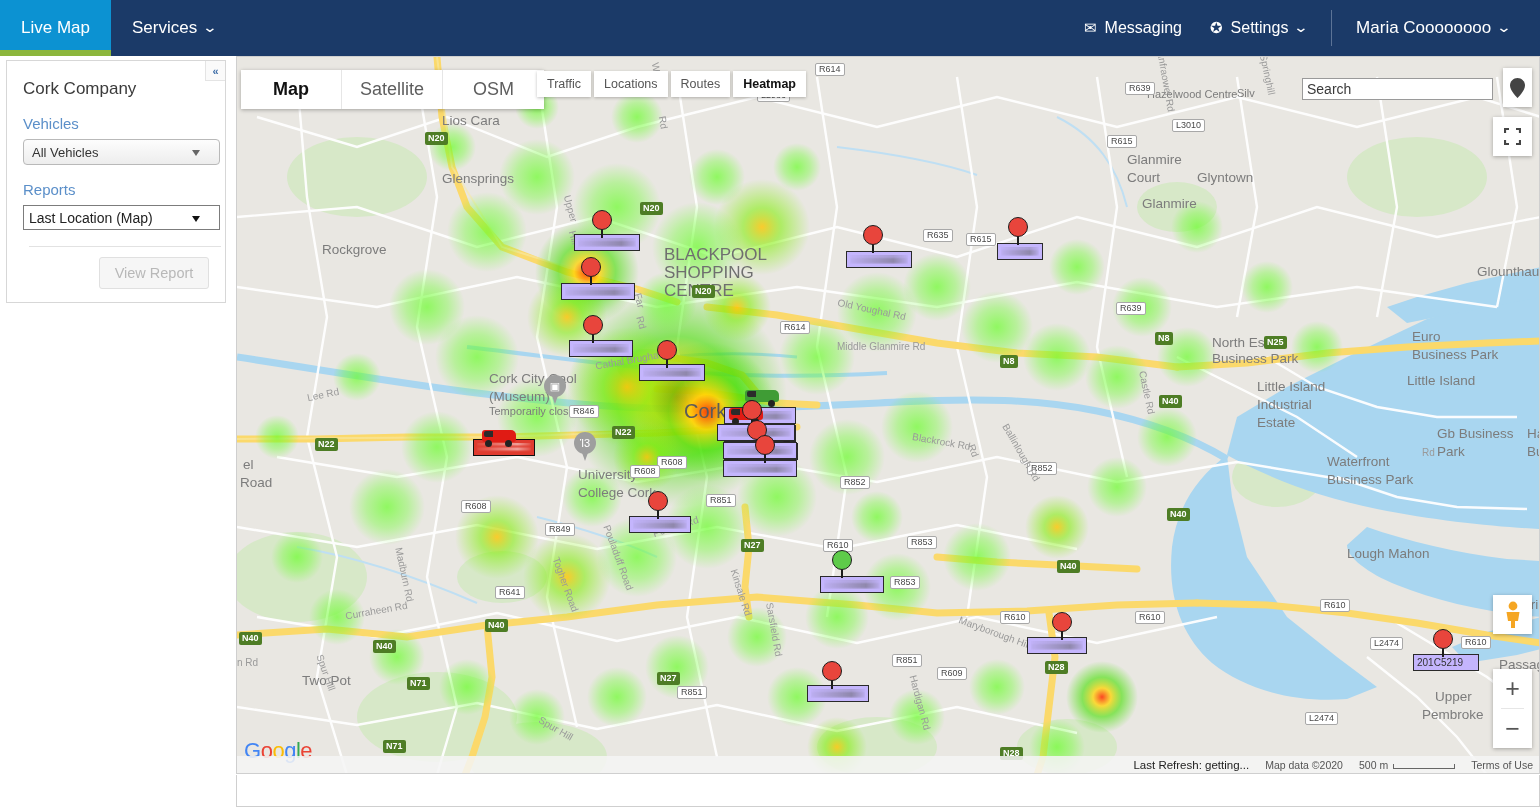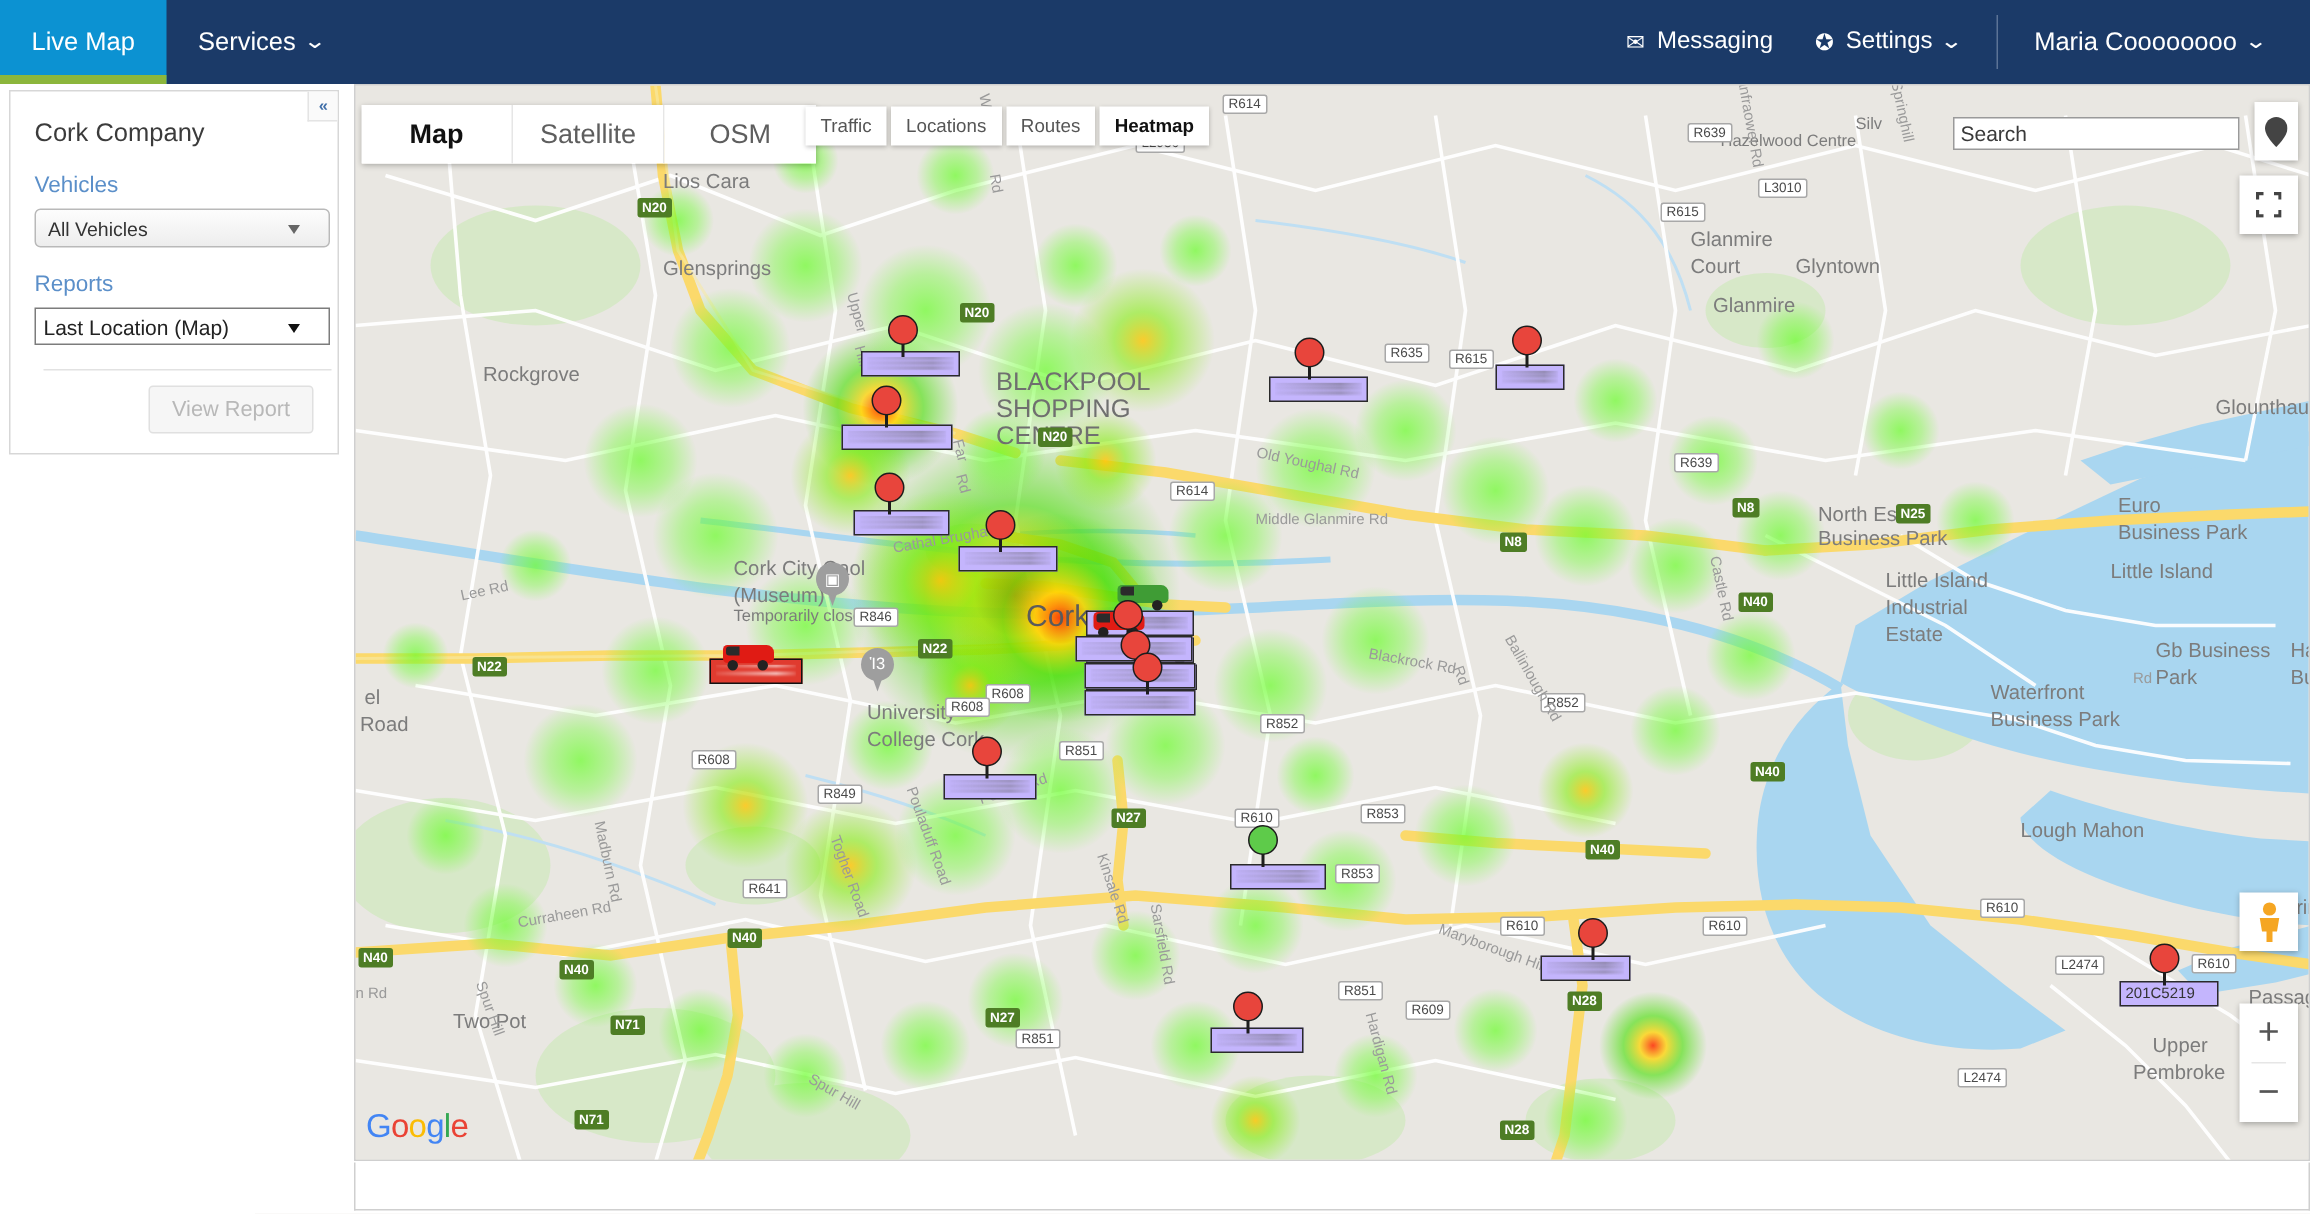--- a/index.html
+++ b/index.html
@@ -608,21 +608,21 @@
           <div class="place sm" style="left: 252px; top: 348px;">Temporarily closed</div>
           <div class="place cork" style="left: 447px; top: 343px;">Cork</div>
           <div class="place" style="left: 341px; top: 410px;">University</div>
           <div class="place" style="left: 341px; top: 428px;">College Cork</div>
           <div class="place" style="left: 65px; top: 616px;">Two Pot</div>
           <div class="place" style="left: 1198px; top: 632px;">Upper</div>
           <div class="place" style="left: 1185px; top: 650px;">Pembroke</div>
           <div class="place" style="left: 1262px; top: 600px;">Passage West</div>
           <div class="place" style="left: 1110px; top: 489px;">Lough Mahon</div>
           <div class="place" style="left: 1275px; top: 540px;">Marino</div>
-          <div class="place sm" style="left: 1000px; top: 20px;">Silv</div>
+          <div class="place sm" style="left: 1000px; top: 30px;">Silv</div>
           <div class="place sm" style="left: 910px; top: 31px;">Hazelwood Centre</div>
           <div class="place" style="left: 6px; top: 400px;">el</div>
           <div class="place" style="left: 3px; top: 418px;">Road</div>
           <div class="shield-w" style="left: 578px; top: 6px;">R614</div>
           <div class="shield-w" style="left: 888px; top: 25px;">R639</div>
           <div class="shield-w" style="left: 870px; top: 78px;">R615</div>
           <div class="shield" style="left: 188px; top: 75px;">N20</div>
           <div class="shield" style="left: 403px; top: 145px;">N20</div>
           <div class="shield" style="left: 455px; top: 228px;">N20</div>
           <div class="shield-w" style="left: 686px; top: 172px;">R635</div>
@@ -883,16 +883,25 @@
     </div>
 
     <div id="zoom-group">
       <div class="zm-btn">+</div>
       <div id="zoom-div"></div>
       <div class="zm-btn">−</div>
     </div>
 
     <div id="google-logo"><span class="gl-b">G</span><span class="gl-r">o</span><span class="gl-y">o</span><span class="gl-b">g</span><span class="gl-g">l</span><span class="gl-r">e</span></div>
 
+    <div id="map-footer">
+      <span class="ftr" id="last-refresh">Last Refresh: getting...</span>
+      <span class="ftr">Map data ©2020</span>
+      <span id="scale-wrap">
+        <span>500 m</span>
+        <span id="scale-bar"></span>
+      </span>
+      <span class="ftr">Terms of Use</span>
+    </div>
   </div>
 
   <div id="bottom-strip"></div>
 </div>
 
 </body></html>

